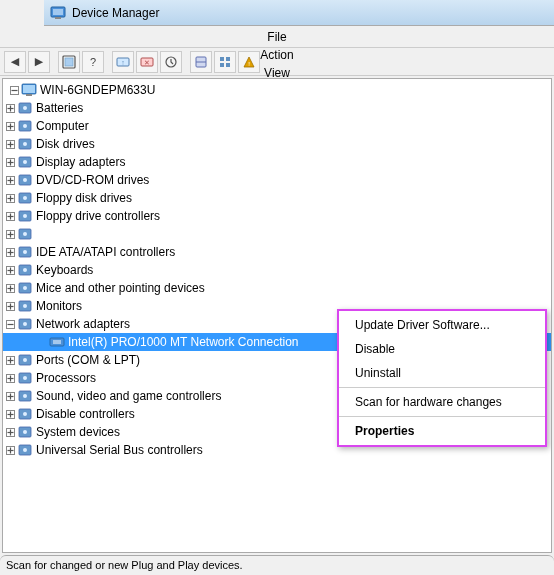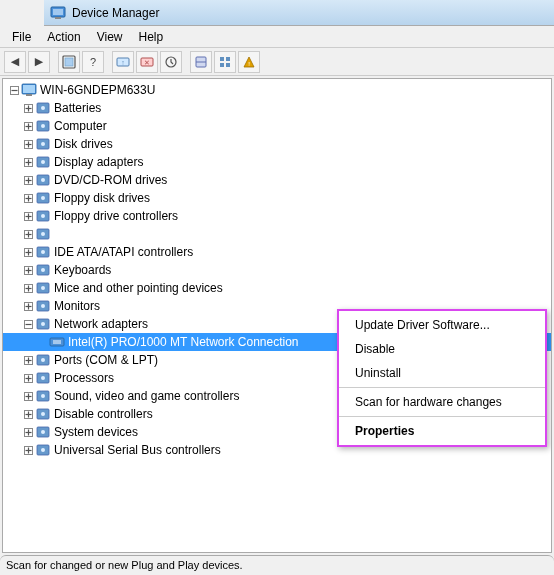--- a/index.html
+++ b/index.html
@@ -34,20 +34,21 @@
     }
 
     
     .menu-bar {
       background: #f0f0f0;
       display: flex;
       align-items: center;
       padding: 2px 4px;
       height: 22px;
       border-bottom: 1px solid #ccc;
+      flex-direction: column;
     }
     .menu-item {
       padding: 2px 8px;
       cursor: pointer;
       font-size: 12px;
       color: #000;
     }
 
     
     .toolbar {
@@ -93,21 +94,21 @@
     .tree-node {
       display: flex;
       align-items: center;
       padding: 1px 0;
       cursor: pointer;
       white-space: nowrap;
     }
     .tree-node.selected { background: #3399ff; color: white; }
 
     .indent-0 { padding-left: 4px; }
-    .indent-1 { padding-left: 18px; }
+    .indent-1 { }
     .indent-2 { padding-left: 32px; }
 
     .expand-icon {
       width: 14px; height: 14px;
       display: inline-flex; align-items: center; justify-content: center;
       font-size: 9px;
       color: #444;
       flex-shrink: 0;
     }
     .node-icon {

